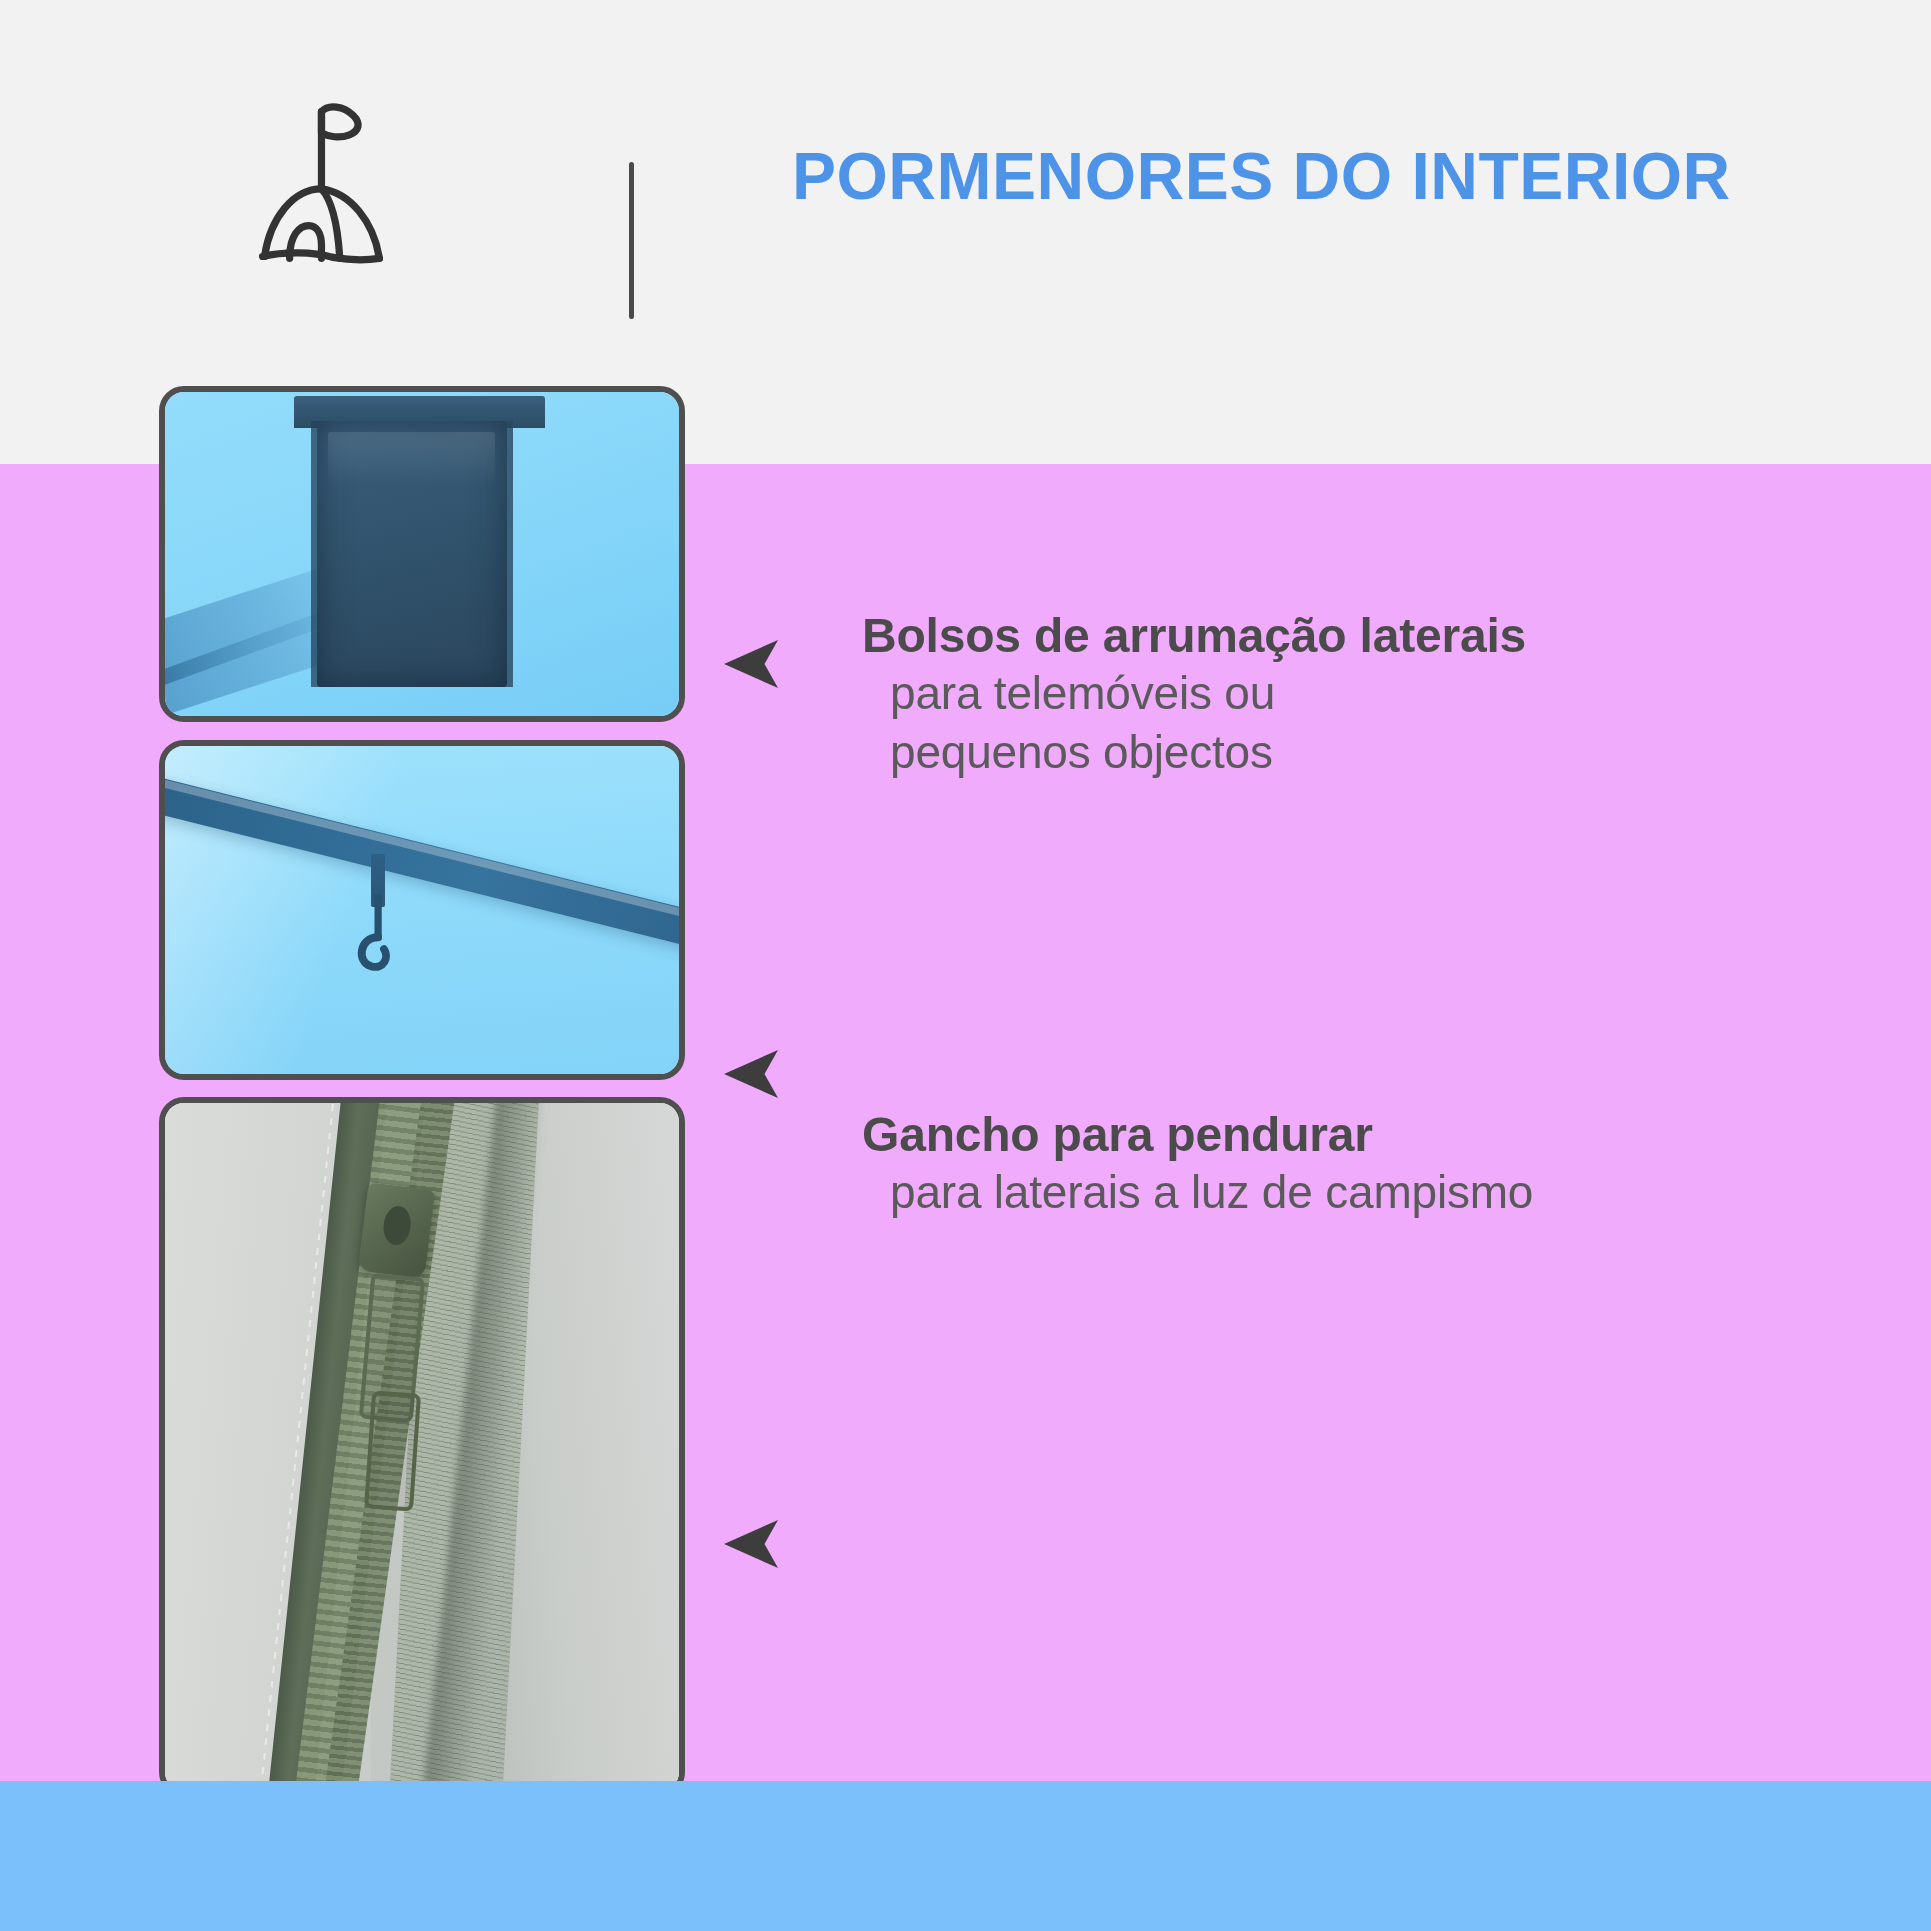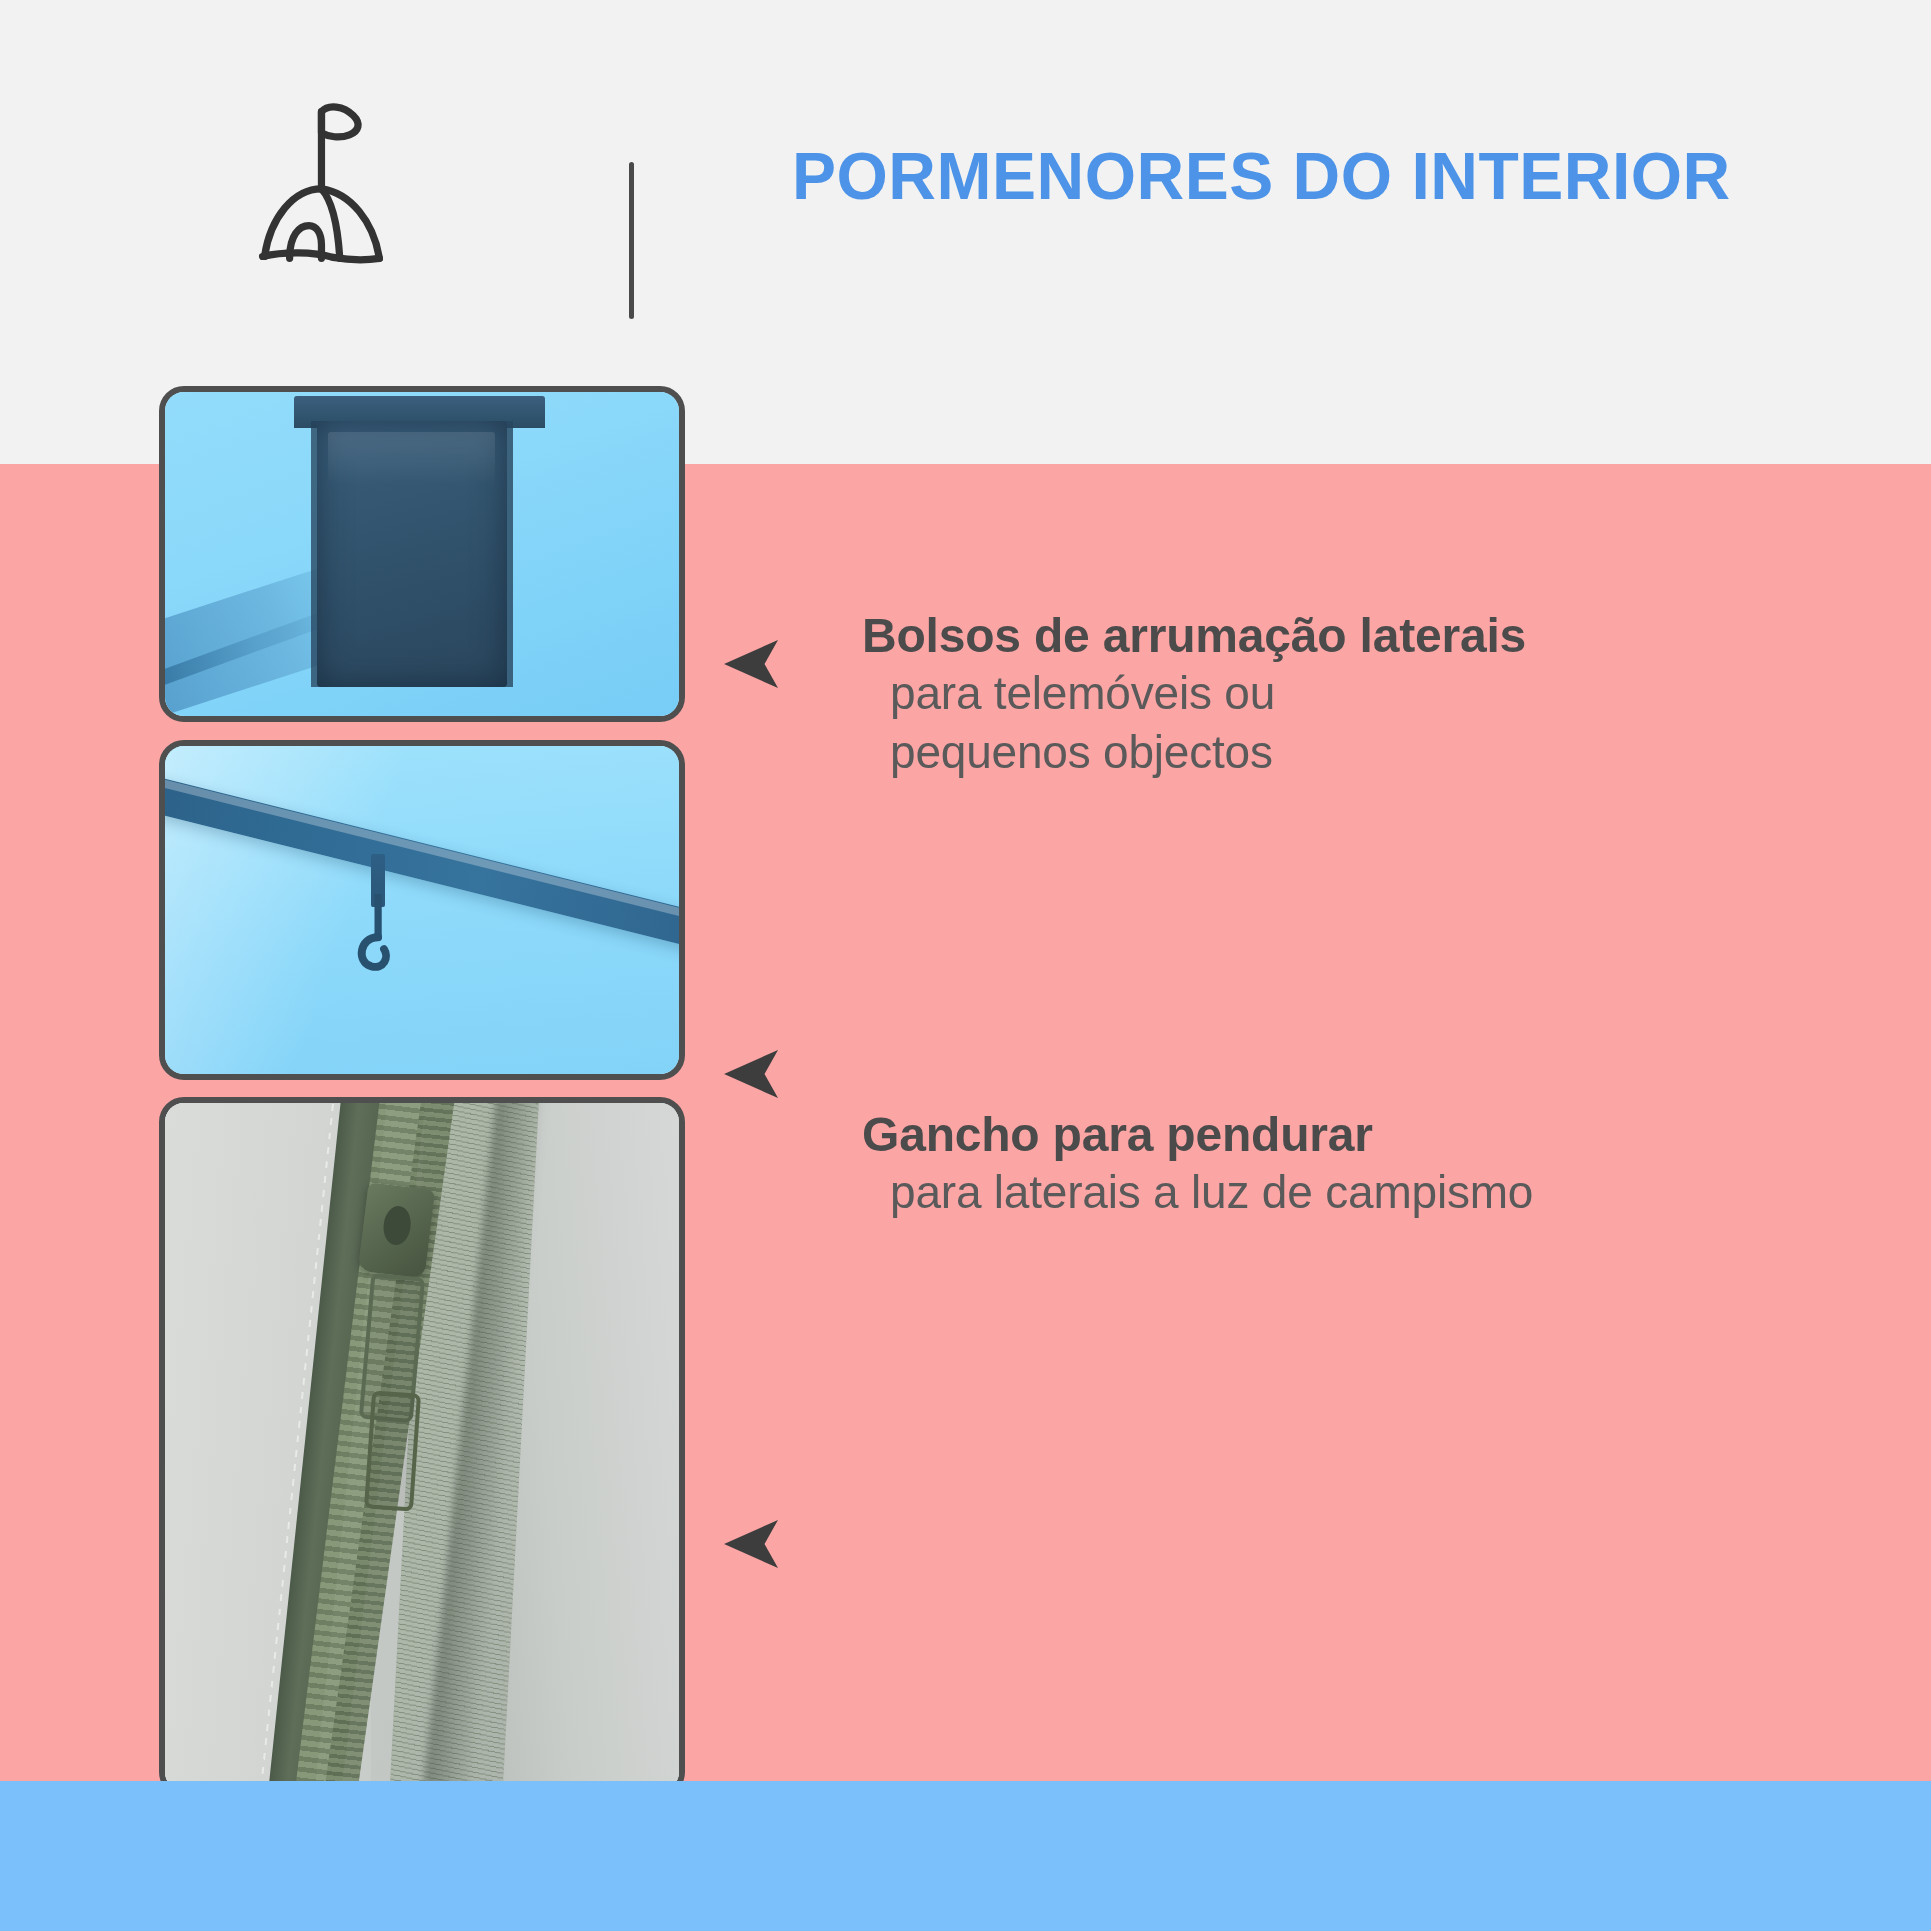--- a/index.html
+++ b/index.html
@@ -14,21 +14,21 @@
     overflow: hidden;
     position: relative;
   }
 
   
   #page {
     position: absolute;
     left: 0; top: 0;
     width: 1931px;
     height: 1931px;
-    background: #fca5a5;
+    background: #f0abfc;
     overflow: hidden;
   }
 
   
   #header-band {
     position: absolute;
     left: 0; top: 0;
     width: 1931px;
     height: 464px;
     background: #f2f2f2;

